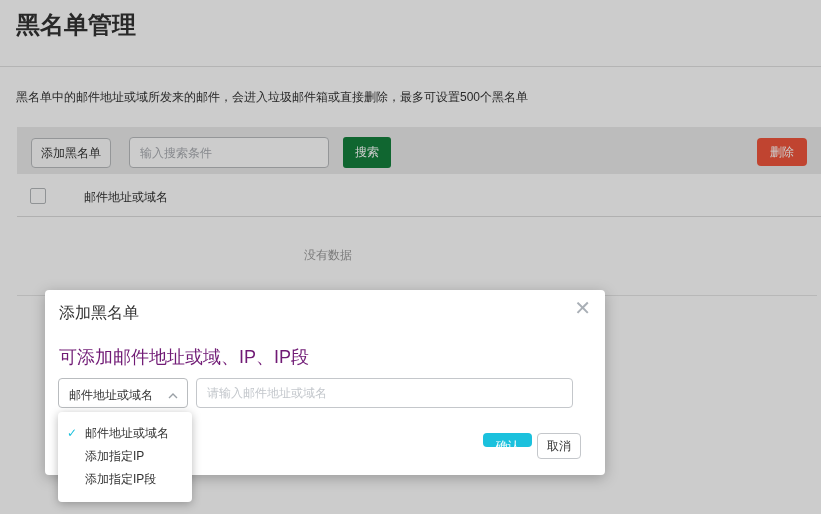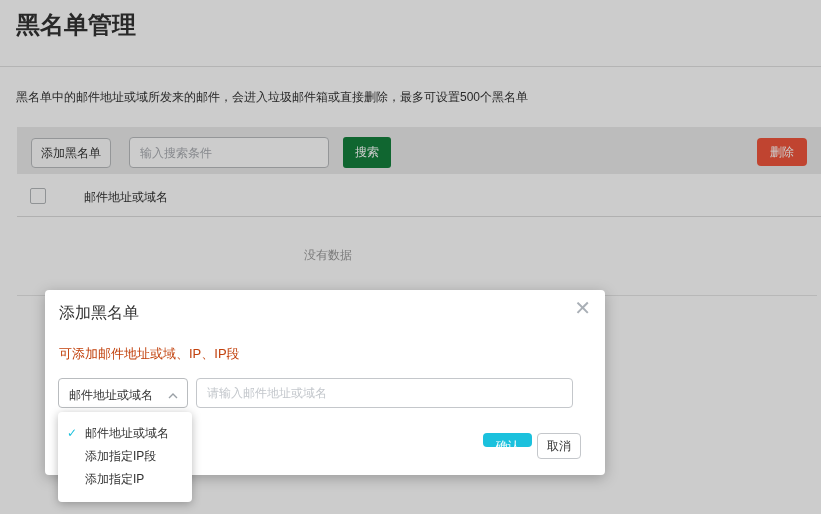--- a/index.html
+++ b/index.html
@@ -37,21 +37,21 @@
 
   
   .overlay { position:absolute; inset:0; background:rgba(0,0,0,0.20); z-index:10; }
 
   
   .modal { position:absolute; left:45px; top:290px; width:560px; height:185px; background:#fff;
            border-radius:4px; box-shadow:0 3px 14px rgba(0,0,0,0.25); z-index:20; }
   .modal-title { position:absolute; left:14px; top:13px; font-size:16px; color:#333; }
   .modal-close { position:absolute; right:14px; top:8px; font-size:20px; color:#a9afb6;
                  cursor:pointer; line-height:1; font-weight:300; }
-  .modal-sub { position:absolute; left:14px; top:55px; font-size:13px; color:#c2410c; }
+  .modal-sub { position:absolute; left:14px; top:55px; font-size:18px; color:#701a75; }
   .type-select { position:absolute; left:13px; top:88px; width:130px; height:30px;
                  border:1px solid #b9bcbf; border-radius:4px; background:#fff; cursor:pointer; }
   .type-select .val { position:absolute; left:10px; top:8px; font-size:12px; color:#333; }
   .type-select .chev { position:absolute; right:8px; top:9px; }
   .modal-input { position:absolute; left:151px; top:88px; width:377px; height:30px;
                  border:1px solid #c4c7cb; border-radius:4px; padding:8px 10px; font-size:12px;
                  color:#333; outline:none; font-family:inherit; }
   .modal-input::placeholder { color:#c3c7cc; }
   .btn-confirm { position:absolute; left:438px; top:143px; width:49px; height:14px; line-height:26px;
                  background:#1bc1dd; border:none; border-radius:4px; color:#fff; }
@@ -110,20 +110,20 @@
     <button class="btn btn-confirm">确认</button>
     <button class="btn btn-cancel">取消</button>
   </div>
 
   <div class="dropdown">
     <div class="dd-item">
       <span class="dd-check">✓</span>
       <span>邮件地址或域名</span>
     </div>
     <div class="dd-item">
-      <span>添加指定IP段</span>
+      <span>添加指定IP</span>
     </div>
     <div class="dd-item">
-      <span>添加指定IP</span>
+      <span>添加指定IP段</span>
     </div>
   </div>
 
 </div>
 
 </body></html>

